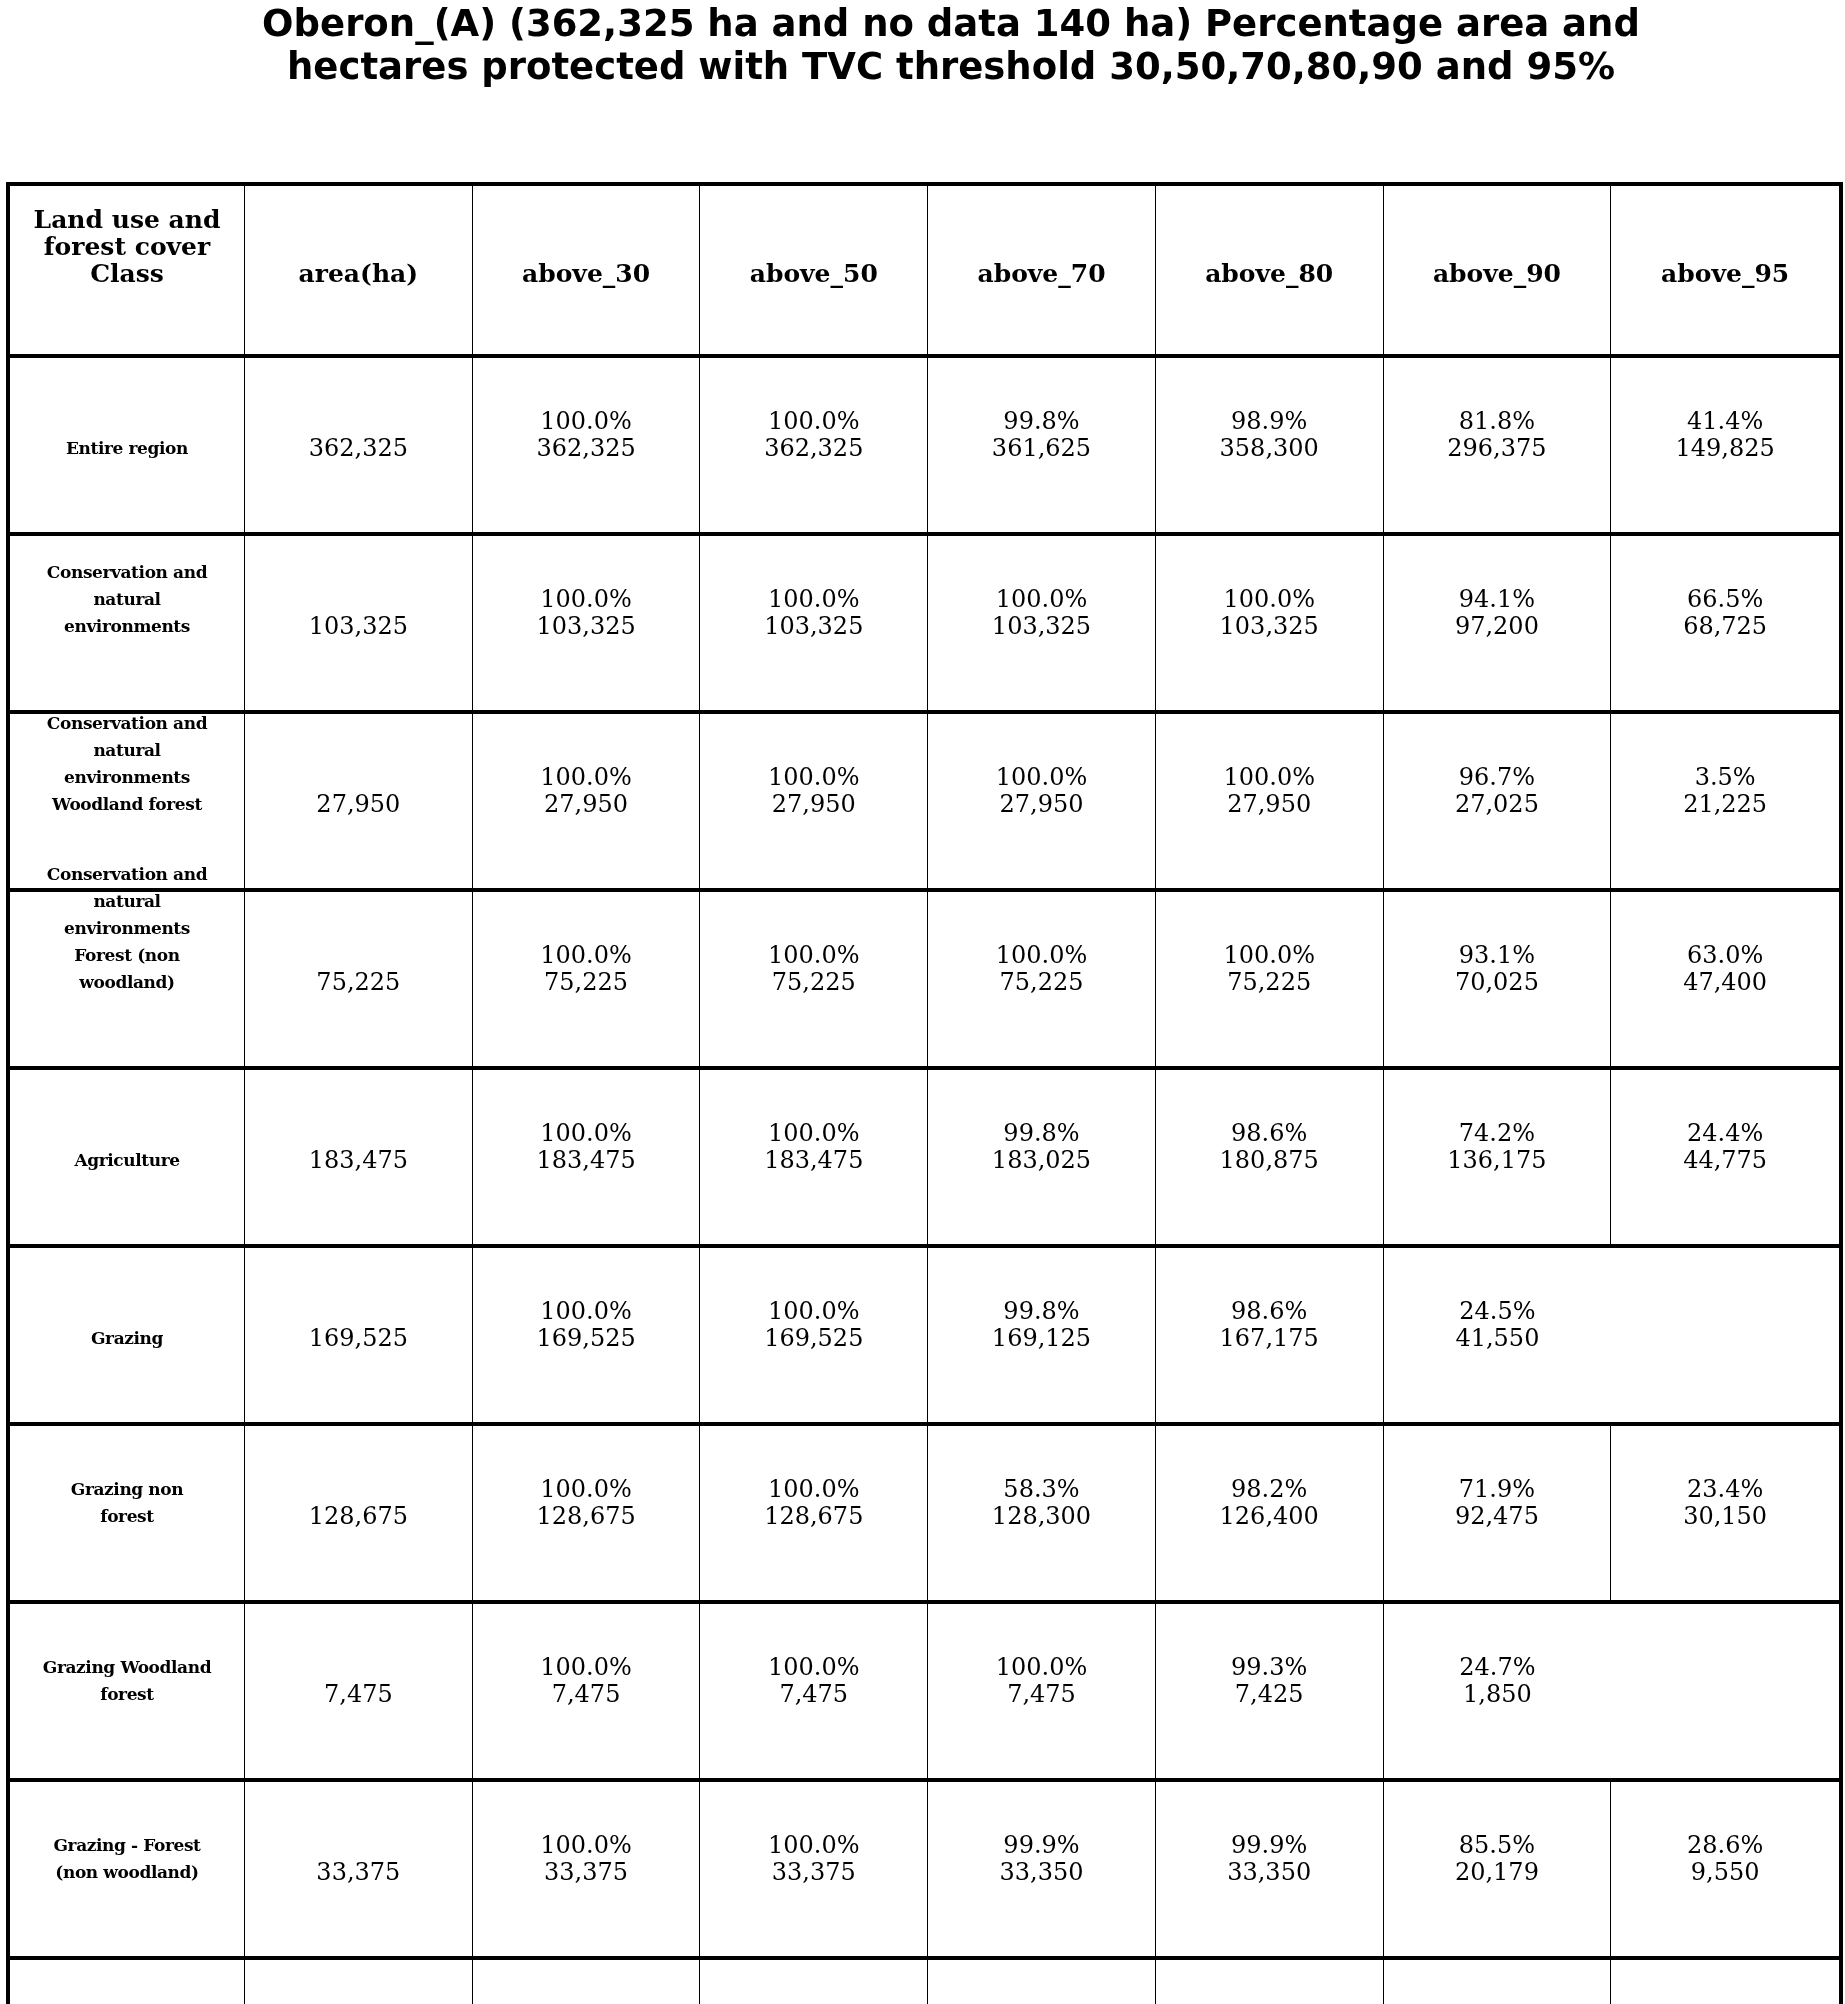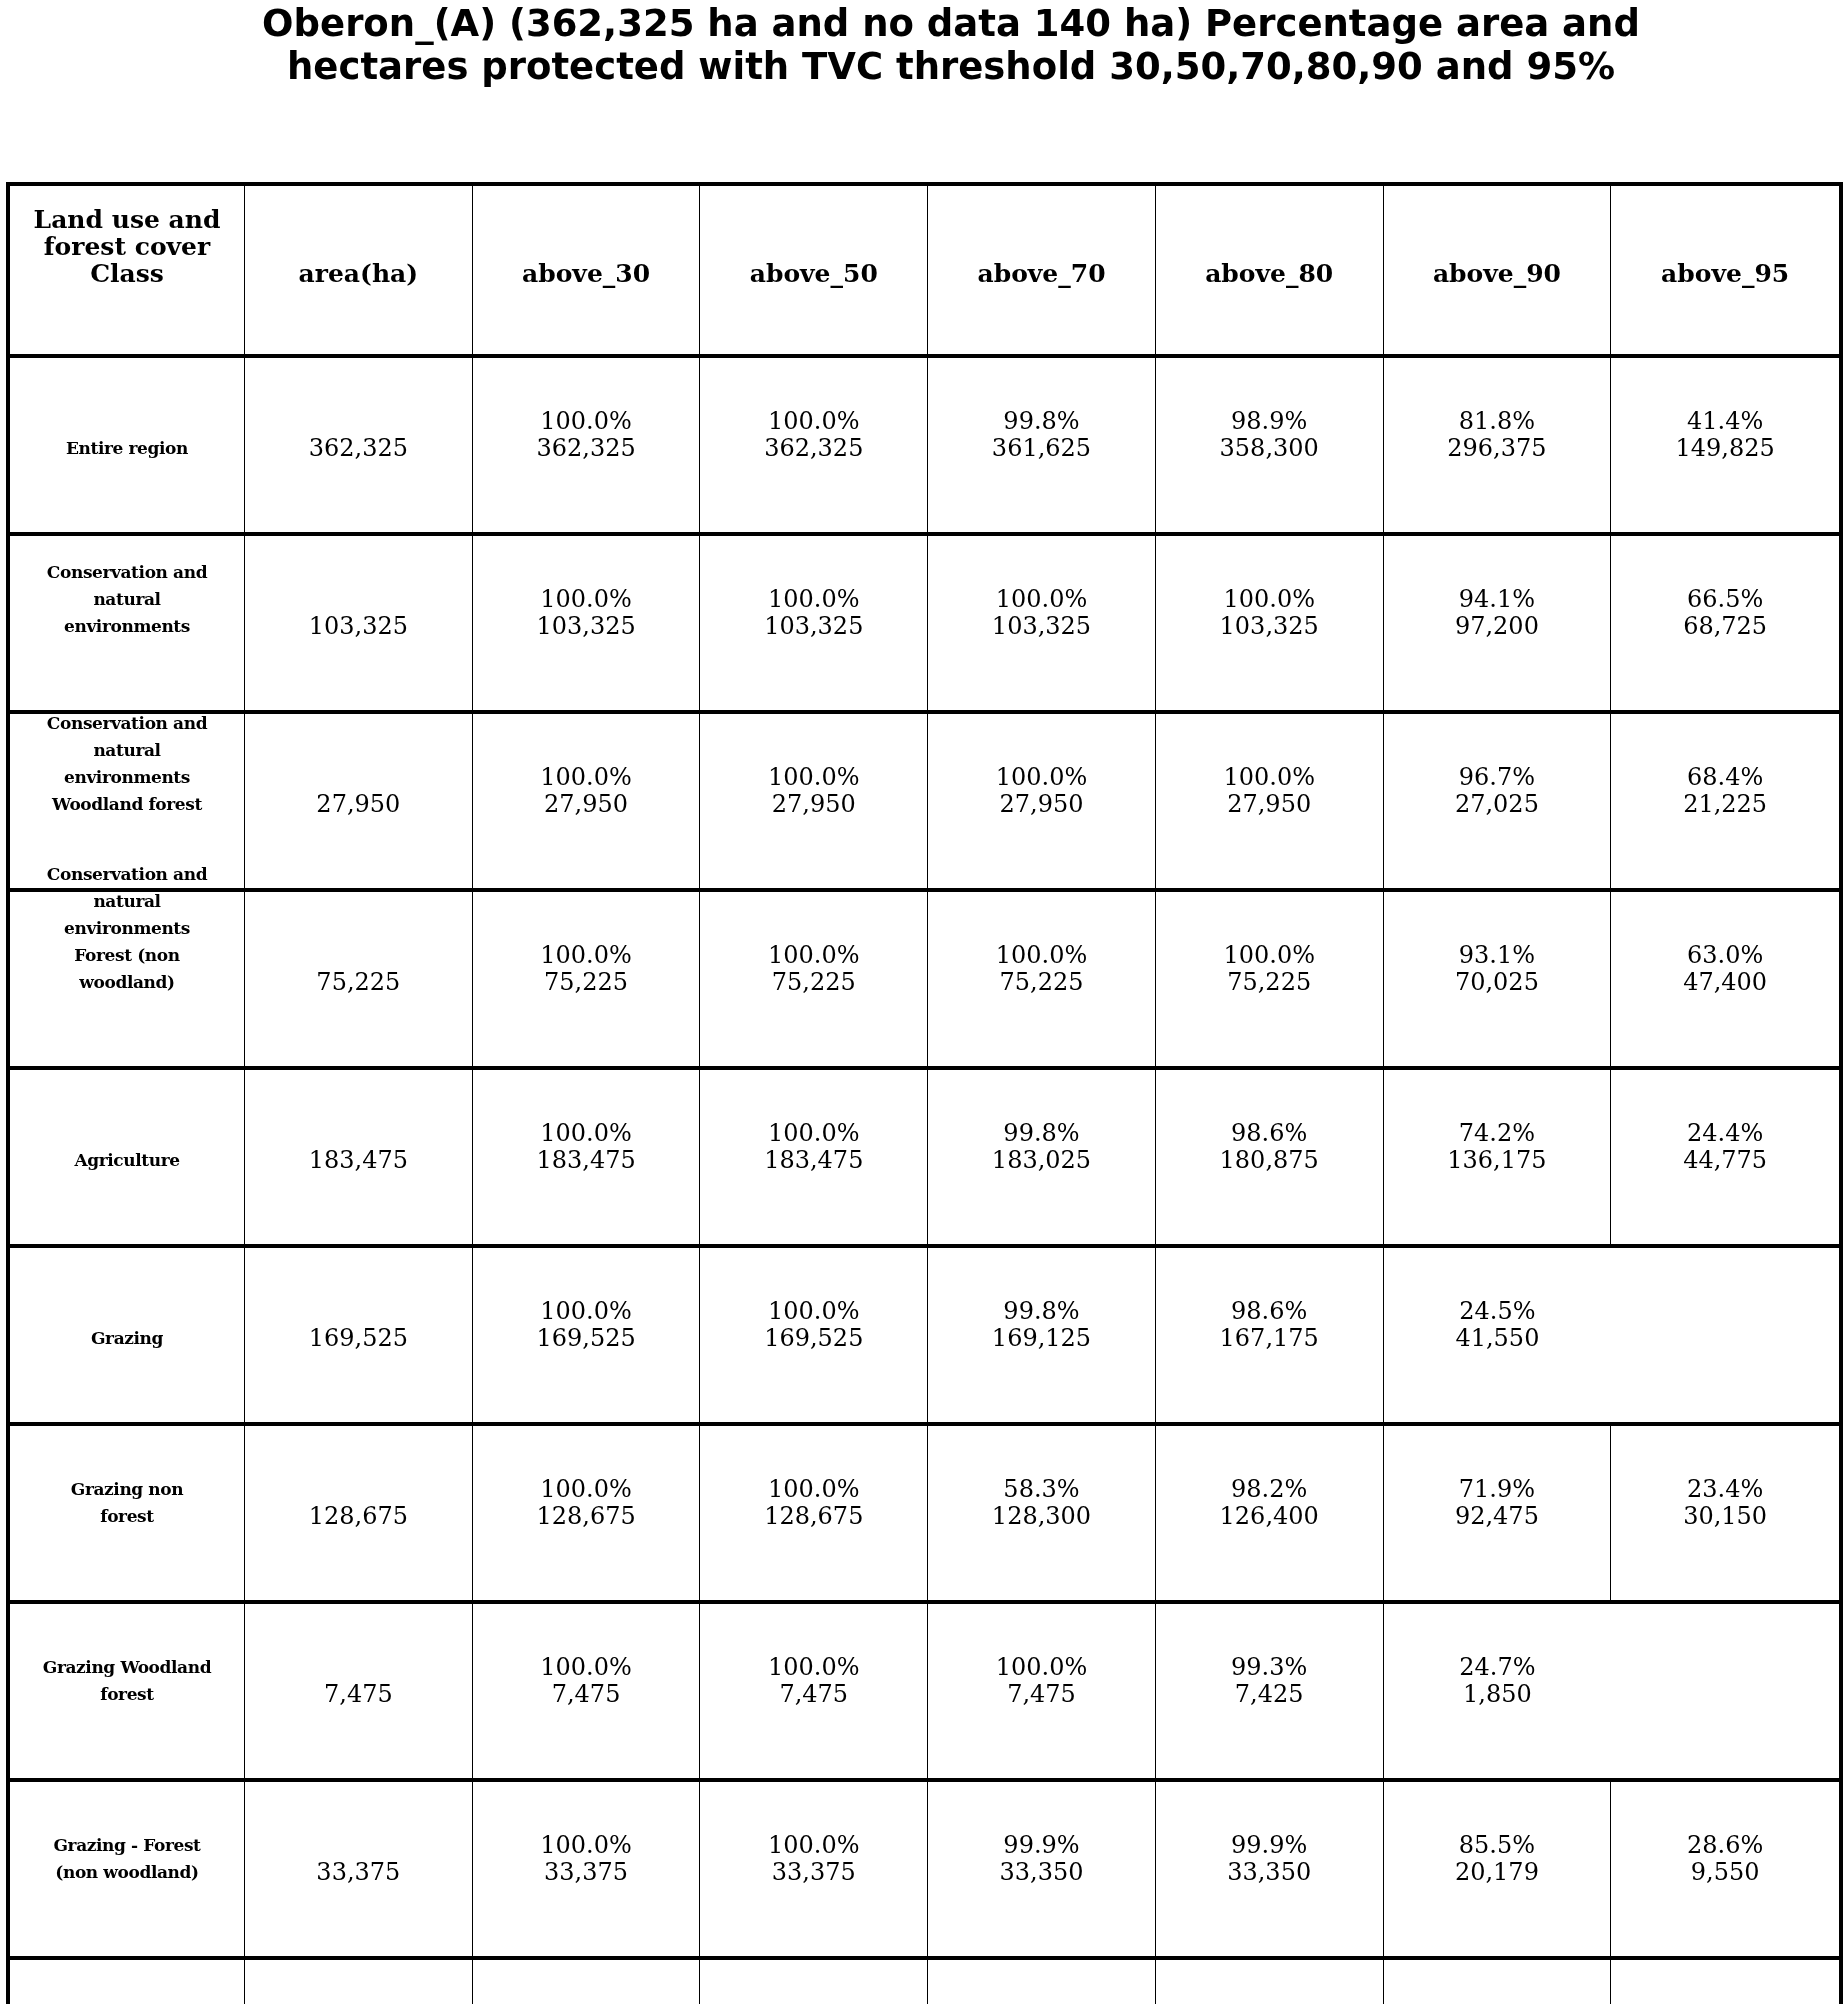--- a/index.html
+++ b/index.html
@@ -226,21 +226,21 @@
           </div>
         </div>
         <div class="tcell">
           <div class="cellc num">
             <div>96.7%</div>
             <div>27,025</div>
           </div>
         </div>
         <div class="tcell">
           <div class="cellc num">
-            <div>68.4%</div>
+            <div>3.5%</div>
             <div>21,225</div>
           </div>
         </div>
       </div>
       <div class="trow">
         <div class="tcell">
           <div class="cellc label">
             <div class="lline">Conservation and</div>
             <div class="lline">natural</div>
             <div class="lline">environments</div>

